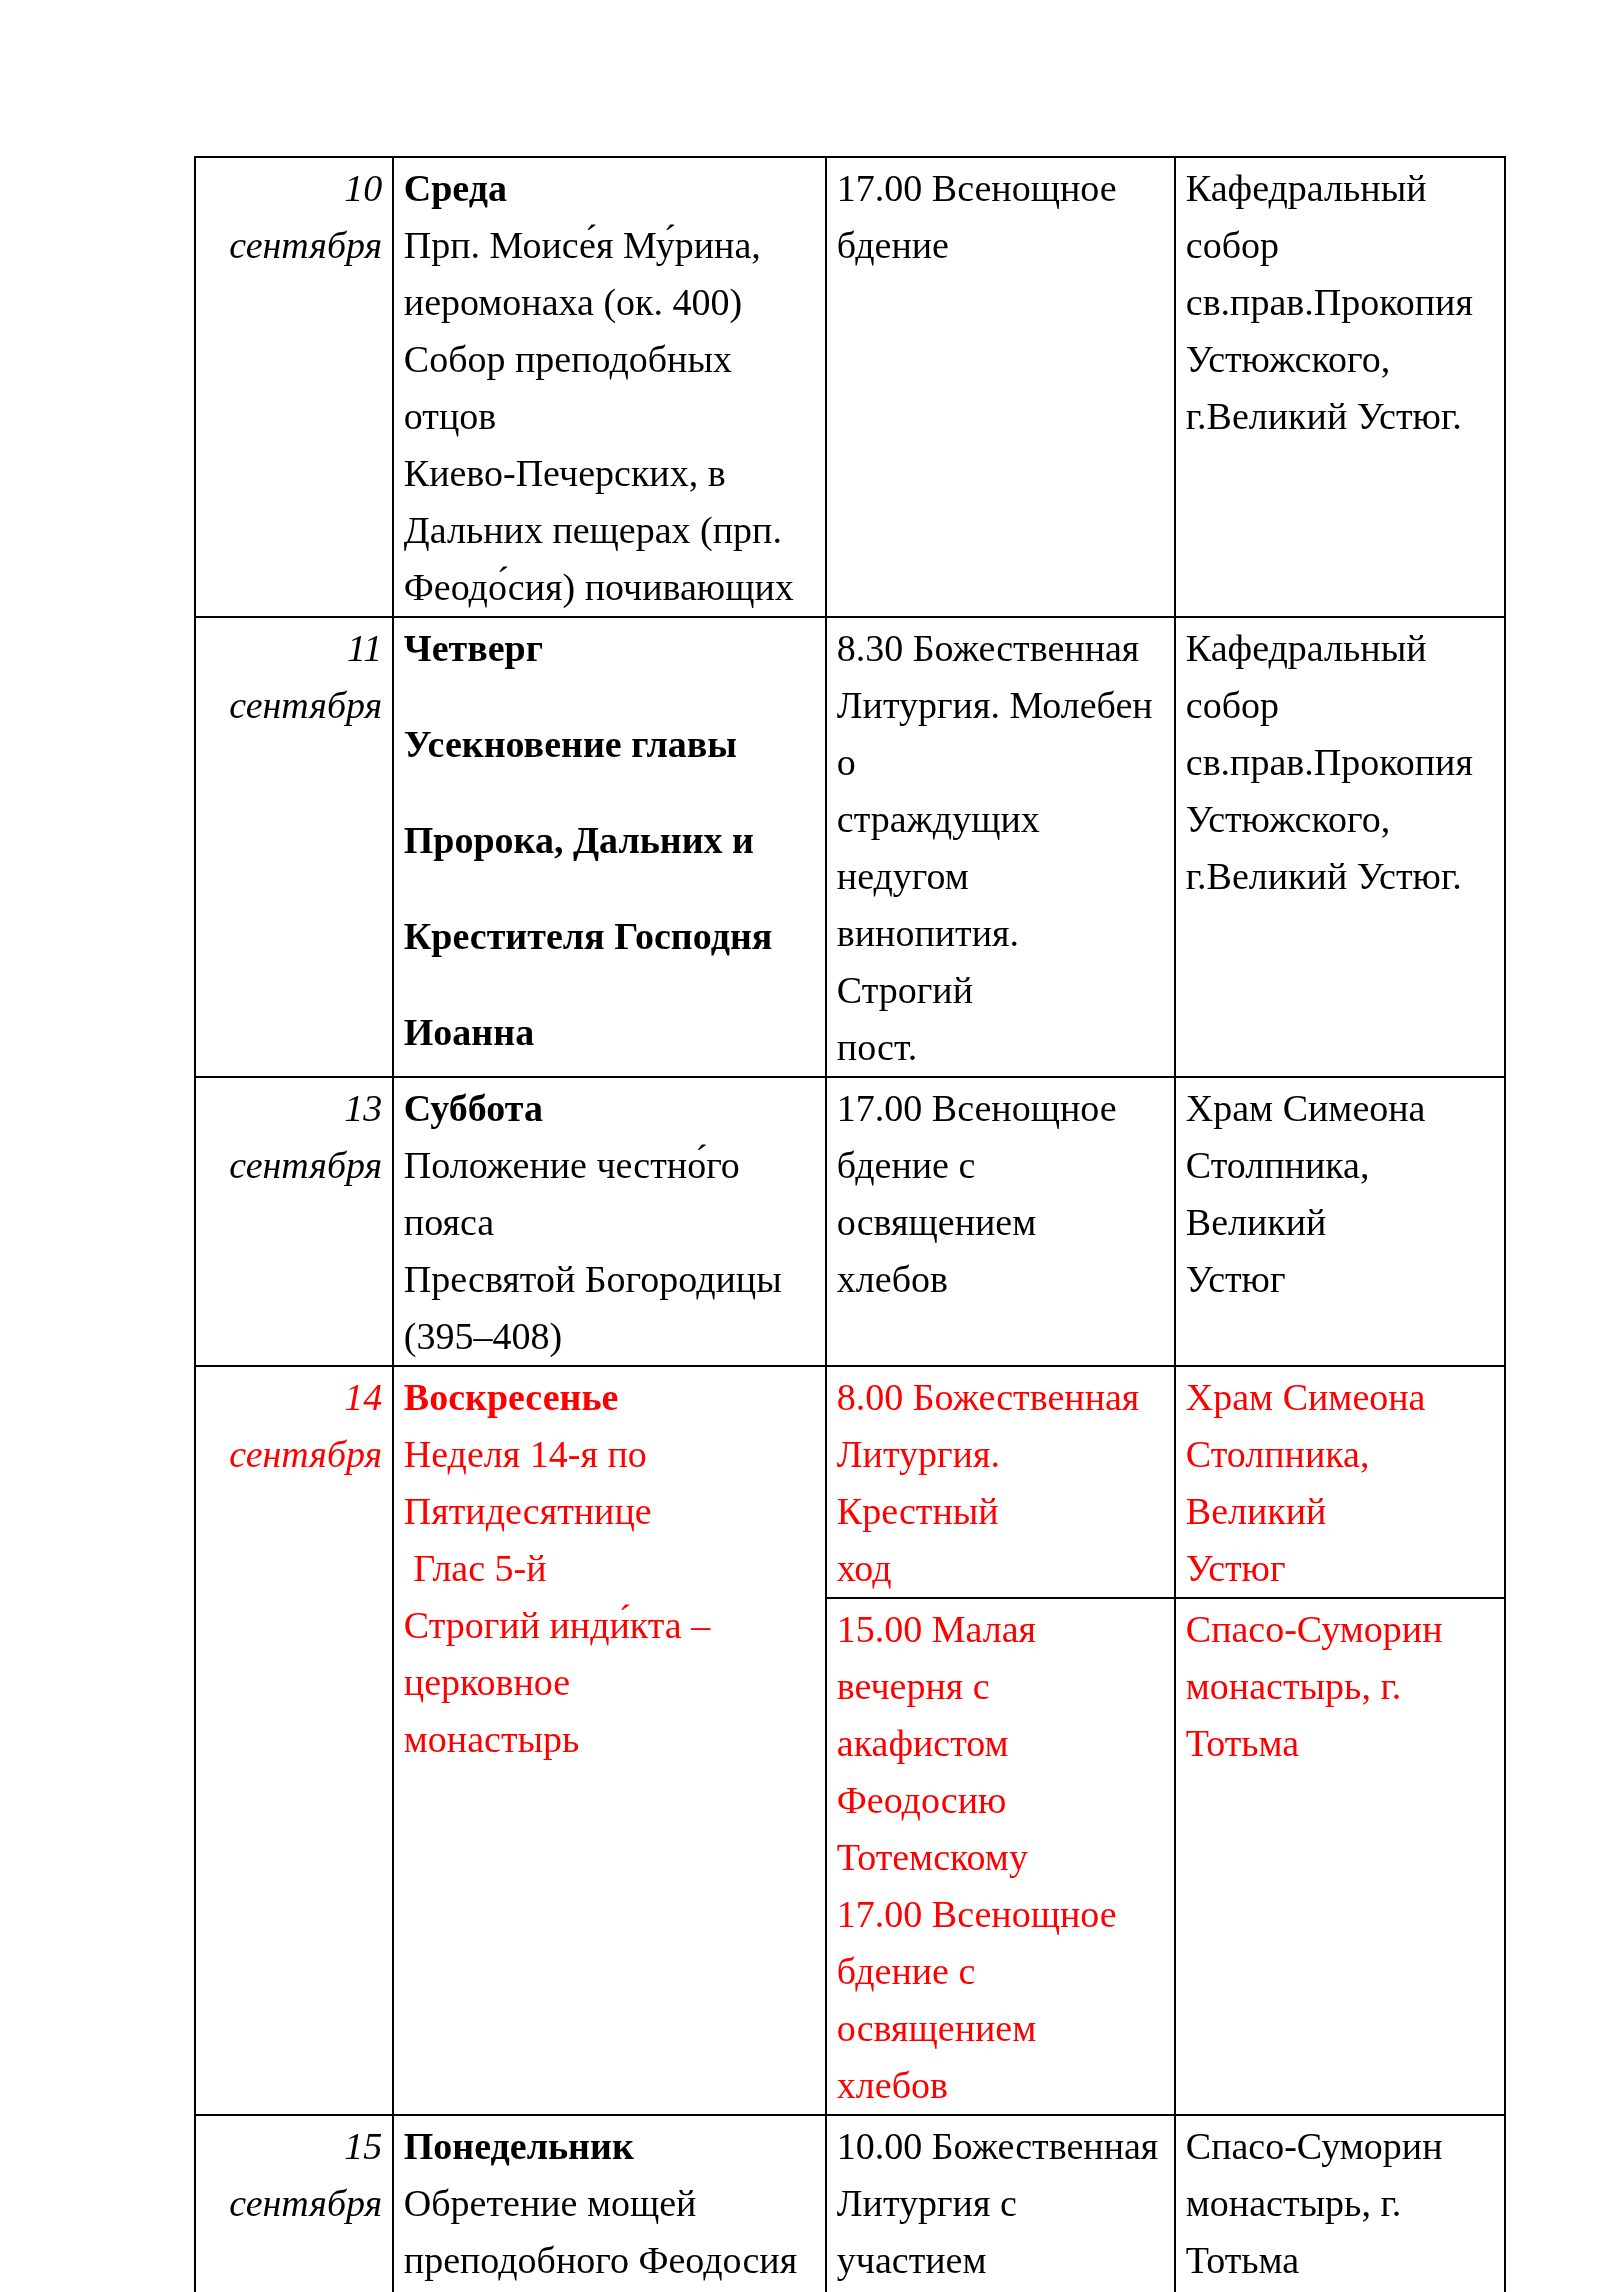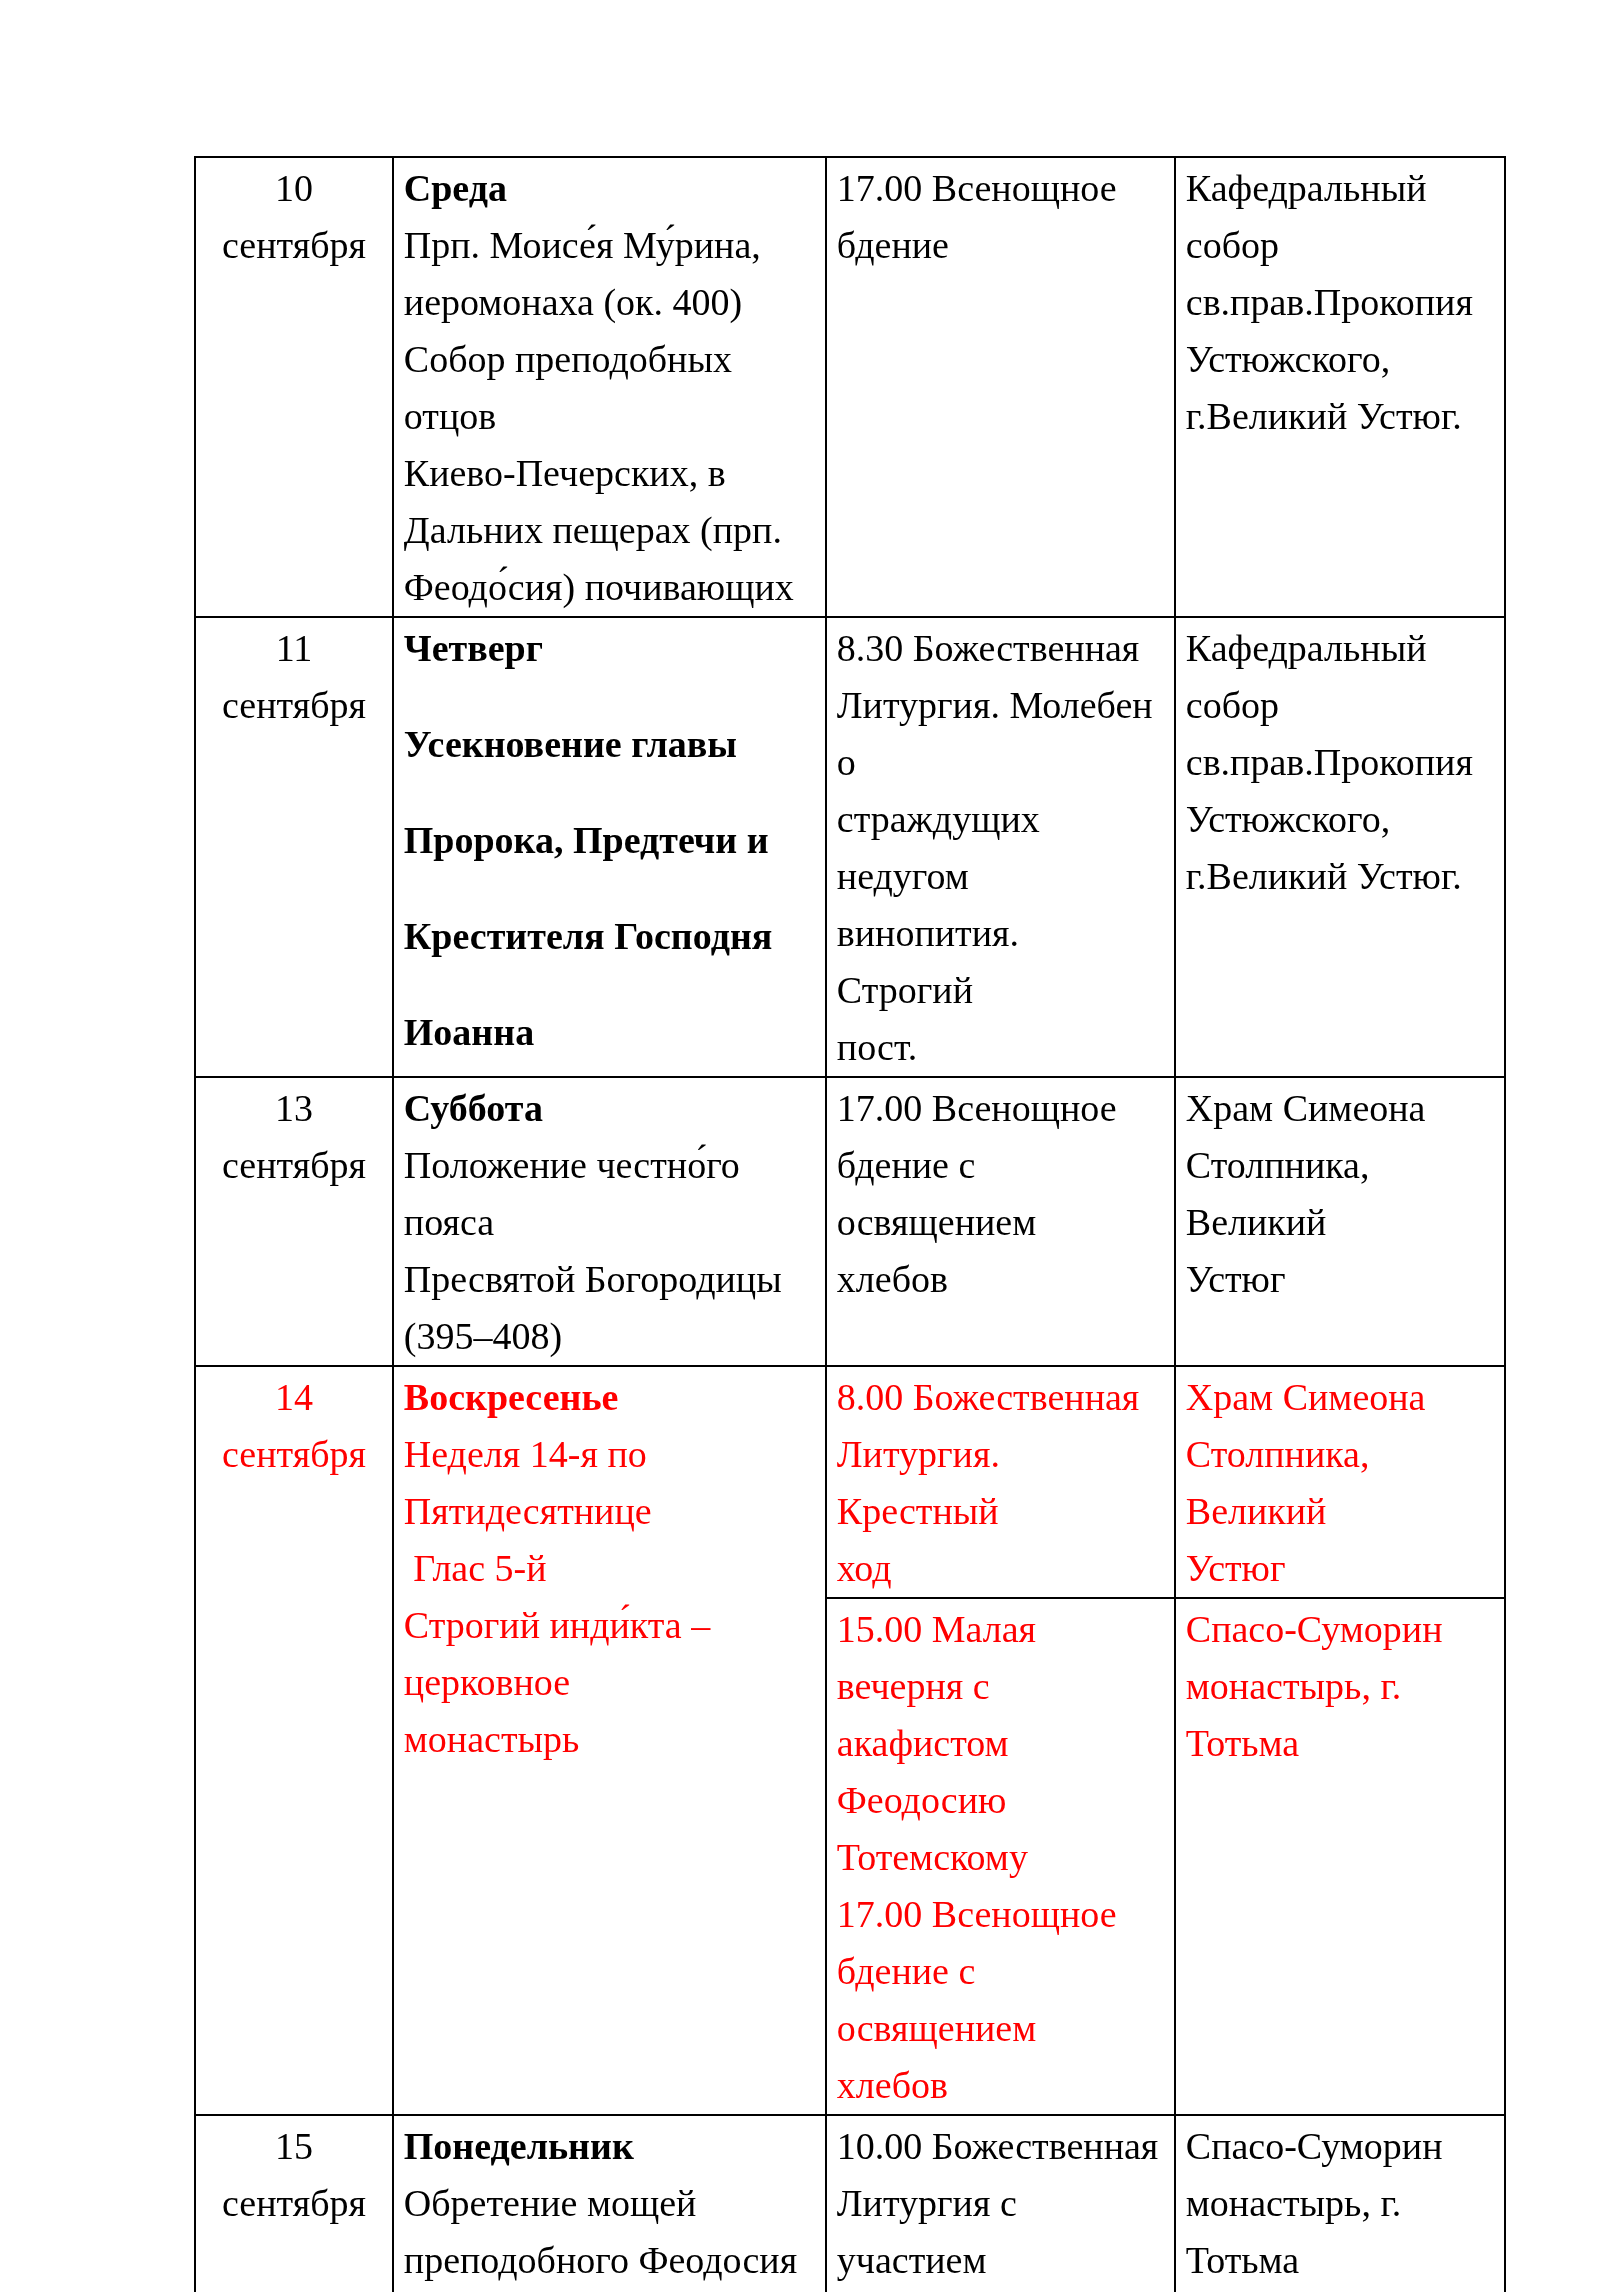--- a/index.html
+++ b/index.html
@@ -25,21 +25,22 @@
     border-collapse: collapse;
     table-layout: fixed;
   }
   table.schedule td {
     border: 2.9px solid #000000;
     vertical-align: top;
     padding: 2px 9.8px 0 9.8px;
     overflow: hidden;
   }
   td.date {
-    text-align: center;
+    text-align: right;
+    font-style: italic;
     padding: 2px 3.9px 0 3.9px;
   }
   td.feast { padding-left: 12.7px; }
   td.service { padding-left: 11.8px; border-radius: 23px; }
   td.location {
     padding: 2px 7.8px 0 7.8px;
   }
   .bold { font-weight: bold; }
   .bold-lines .line { font-weight: bold; margin-top: 39px; }
   tr.red td { color: var(--highlight, #ff0000); }
@@ -93,21 +94,21 @@
 
       <tr class="r2">
         <td class="date">
             <div class="line">11</div>
             <div class="line">сентября</div>
           </td>
         <td class="feast">
           <div class="day bold">Четверг</div>
           <div class="bold-lines">
               <div class="line">Усекновение главы</div>
-              <div class="line">Пророка, Предтечи и</div>
+              <div class="line">Пророка, Дальних и</div>
               <div class="line">Крестителя Господня</div>
               <div class="line">Иоанна</div>
             </div>
         </td>
         <td class="service">
             <div class="line">8.30 Божественная</div>
             <div class="line">Литургия. Молебен о</div>
             <div class="line">страждущих недугом</div>
             <div class="line">винопития. Строгий</div>
             <div class="line">пост.</div>

